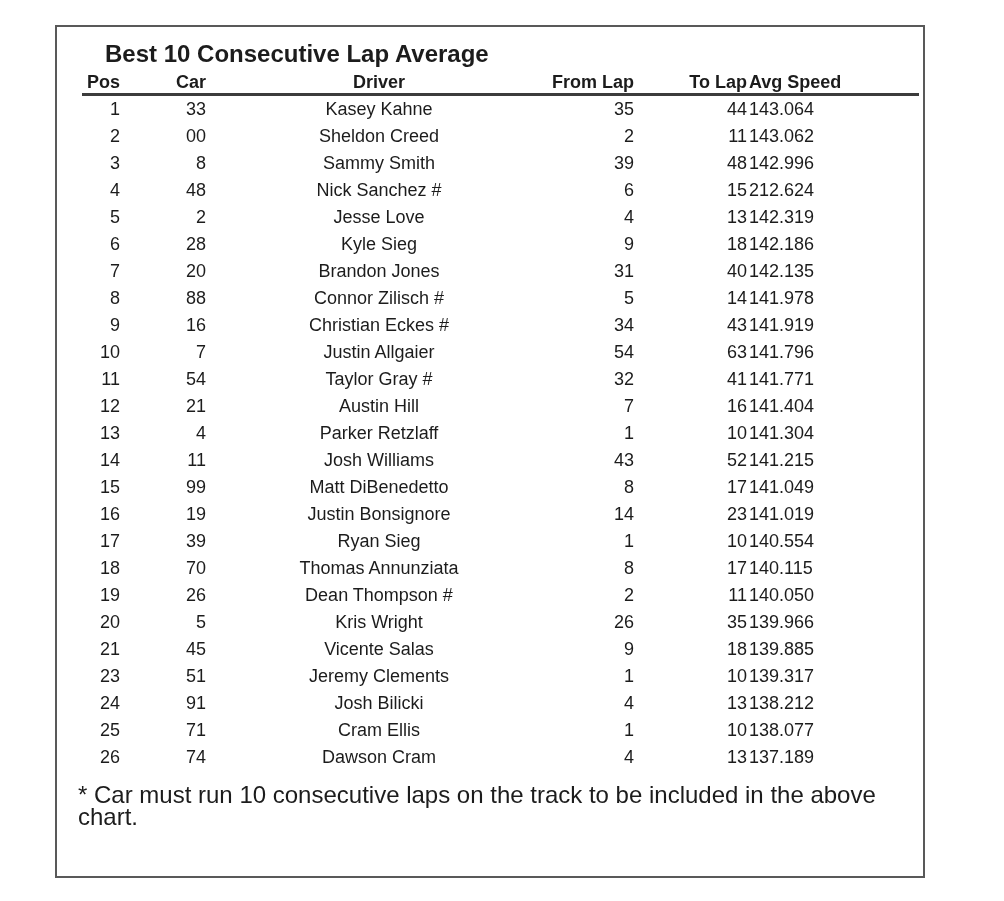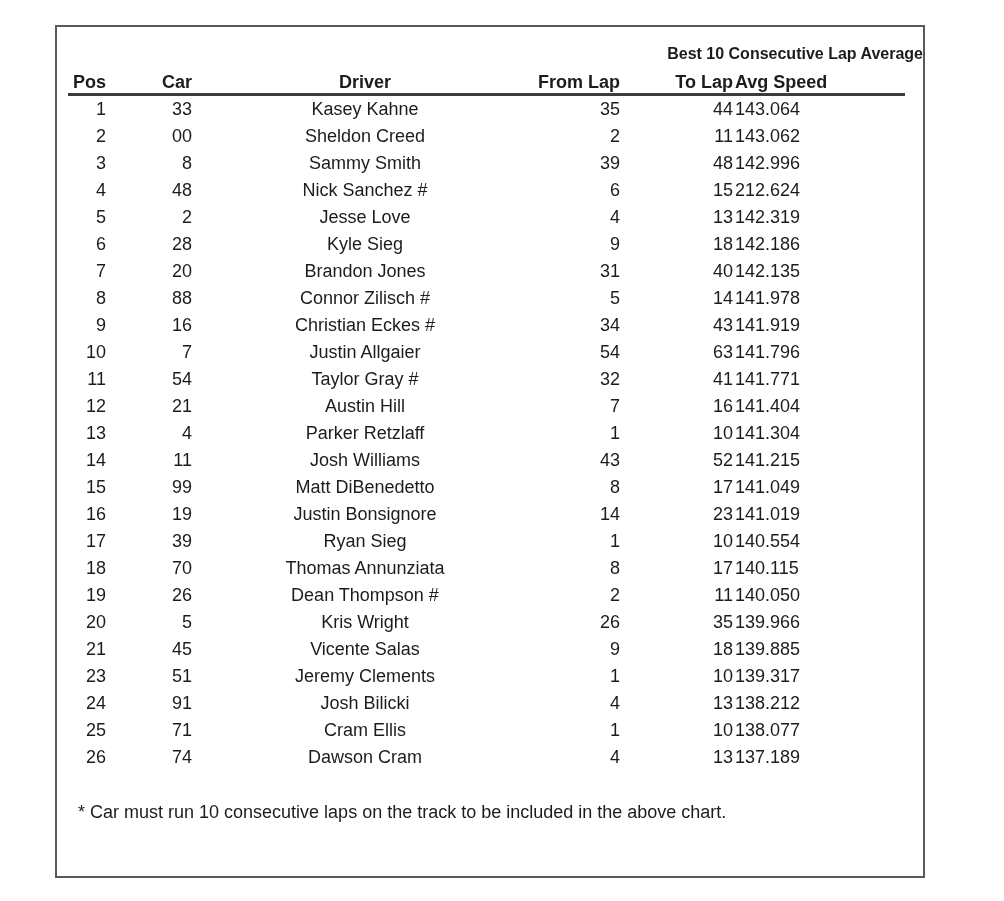--- a/index.html
+++ b/index.html
@@ -22,31 +22,32 @@
     width: 870px;
     height: 853px;
     box-sizing: border-box;
     border: 2px solid #595959;
     background: #ffffff;
   }
   .title-clip {
     margin: 14px 0 0 0;
     height: 28px;
     overflow: hidden;
-    text-align: right;
+    text-align: left;
     font-weight: bold;
-    font-size: 16px;
+    font-size: 24px;
     line-height: 26px;
     white-space: nowrap;
+    padding-left: 48px;
   }
   table.laps {
     border-collapse: collapse;
     table-layout: fixed;
     width: 837px;
-    margin-left: 11px;
+    margin-left: 25px;
   }
   table.laps th {
     padding: 0;
     font-weight: bold;
     font-size: 18px;
     border-bottom: 3px solid #3c3c3c;
     vertical-align: top;
   }
   table.laps th .hclip {
     display: block;
@@ -60,22 +61,22 @@
     font-size: 18px;
     height: 27px;
     line-height: 27px;
     white-space: nowrap;
     overflow: hidden;
   }
   .al-r  { text-align: right;  padding-right: 2px !important; }
   .al-l  { text-align: center;   padding-left: 24px !important; }
   .al-sp { text-align: left;  padding-right: 10px !important; }
   .footnote {
-    margin: 30px 0 0 21px;
-    font-size: 18px;
+    margin: 13px 0 0 21px;
+    font-size: 24px;
     line-height: 22px;
   }
 </style>
 </head>
 <body>
 
 <div class="report-box">
 
   <div class="title-clip">Best 10 Consecutive Lap Average</div>
 

